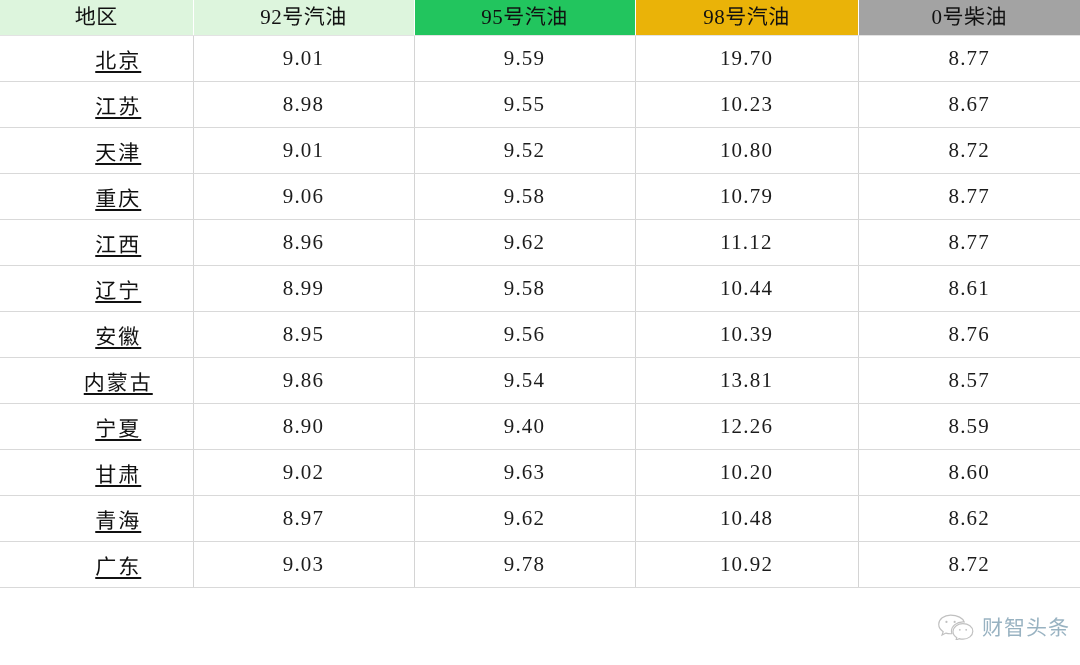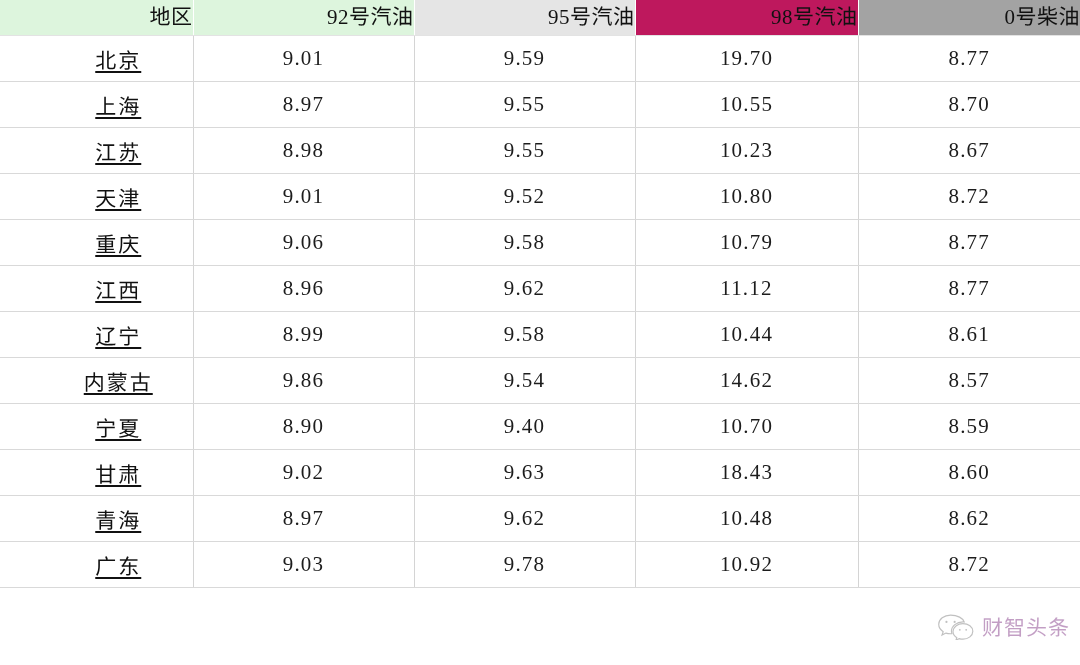--- a/index.html
+++ b/index.html
@@ -34,21 +34,21 @@
   table.price-table col.col-g92      { width: 221px; }
   table.price-table col.col-g95      { width: 221px; }
   table.price-table col.col-g98      { width: 223px; }
   table.price-table col.col-d0       { width: 222px; }
 
   thead th {
     background: #ddf5dd;
     height: 35px;
     line-height: 35px;
     padding: 0;
-    text-align: right;
+    text-align: center;
     vertical-align: middle;
     font-weight: normal;
     font-size: 21px;
     letter-spacing: 0.5px;
     color: #111111;
     border-right: 1px solid #ffffff;
     border-bottom: 1px solid #e3e3e3;
     font-family: "Liberation Serif", "DejaVu Serif", serif;
   }
   thead th:last-child { border-right: none; }
@@ -102,21 +102,21 @@
     user-select: none;
   }
   .watermark .wm-logo {
     width: 40px;
     height: 28px;
     flex: 0 0 auto;
   }
   .watermark .wm-text {
     font-family: Liberation Mono, monospace;
     font-size: 21px;
-    color: #701a75;
+    color: #0c4a6e;
     letter-spacing: 1px;
     white-space: nowrap;
   }
 </style>
 </head>
 <body>
 
 <div class="table-wrap">
 
   <table class="price-table">
@@ -124,41 +124,34 @@
       <col class="col-region">
       <col class="col-g92">
       <col class="col-g95">
       <col class="col-g98">
       <col class="col-d0">
     </colgroup>
     <thead>
       <tr>
         <th style="background: rgb(221, 245, 221);">地区</th>
         <th style="background: rgb(221, 245, 221);">92号汽油</th>
-        <th style="background: #e5e5e5;">95号汽油</th>
-        <th style="background: #be185d;">98号汽油</th>
+        <th style="background: #22c55e;">95号汽油</th>
+        <th style="background: #eab308;">98号汽油</th>
         <th style="background: #a3a3a3;">0号柴油</th>
       </tr>
     </thead>
     <tbody id="table-body">
         <tr>
           <td class="region-cell"><span class="region-link">北京</span></td>
           <td><span class="num">9.01</span></td>
           <td><span class="num">9.59</span></td>
           <td><span class="num">19.70</span></td>
           <td><span class="num">8.77</span></td>
         </tr>
         <tr>
-          <td class="region-cell"><span class="region-link">上海</span></td>
-          <td><span class="num">8.97</span></td>
-          <td><span class="num">9.55</span></td>
-          <td><span class="num">10.55</span></td>
-          <td><span class="num">8.70</span></td>
-        </tr>
-        <tr>
           <td class="region-cell"><span class="region-link">江苏</span></td>
           <td><span class="num">8.98</span></td>
           <td><span class="num">9.55</span></td>
           <td><span class="num">10.23</span></td>
           <td><span class="num">8.67</span></td>
         </tr>
         <tr>
           <td class="region-cell"><span class="region-link">天津</span></td>
           <td><span class="num">9.01</span></td>
           <td><span class="num">9.52</span></td>
@@ -180,38 +173,45 @@
           <td><span class="num">8.77</span></td>
         </tr>
         <tr>
           <td class="region-cell"><span class="region-link">辽宁</span></td>
           <td><span class="num">8.99</span></td>
           <td><span class="num">9.58</span></td>
           <td><span class="num">10.44</span></td>
           <td><span class="num">8.61</span></td>
         </tr>
         <tr>
+          <td class="region-cell"><span class="region-link">安徽</span></td>
+          <td><span class="num">8.95</span></td>
+          <td><span class="num">9.56</span></td>
+          <td><span class="num">10.39</span></td>
+          <td><span class="num">8.76</span></td>
+        </tr>
+        <tr>
           <td class="region-cell"><span class="region-link">内蒙古</span></td>
           <td><span class="num">9.86</span></td>
           <td><span class="num">9.54</span></td>
-          <td><span class="num">14.62</span></td>
+          <td><span class="num">13.81</span></td>
           <td><span class="num">8.57</span></td>
         </tr>
         <tr>
           <td class="region-cell"><span class="region-link">宁夏</span></td>
           <td><span class="num">8.90</span></td>
           <td><span class="num">9.40</span></td>
-          <td><span class="num">10.70</span></td>
+          <td><span class="num">12.26</span></td>
           <td><span class="num">8.59</span></td>
         </tr>
         <tr>
           <td class="region-cell"><span class="region-link">甘肃</span></td>
           <td><span class="num">9.02</span></td>
           <td><span class="num">9.63</span></td>
-          <td><span class="num">18.43</span></td>
+          <td><span class="num">10.20</span></td>
           <td><span class="num">8.60</span></td>
         </tr>
         <tr>
           <td class="region-cell"><span class="region-link">青海</span></td>
           <td><span class="num">8.97</span></td>
           <td><span class="num">9.62</span></td>
           <td><span class="num">10.48</span></td>
           <td><span class="num">8.62</span></td>
         </tr>
         <tr>

